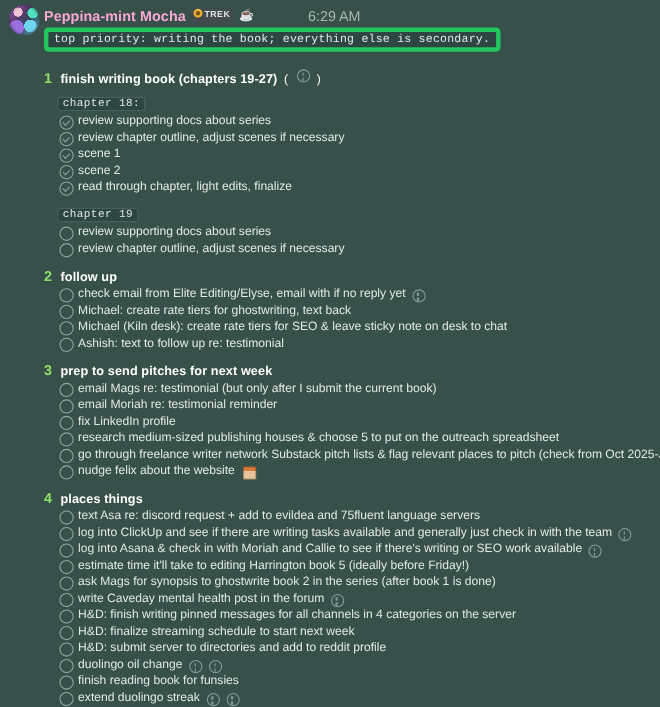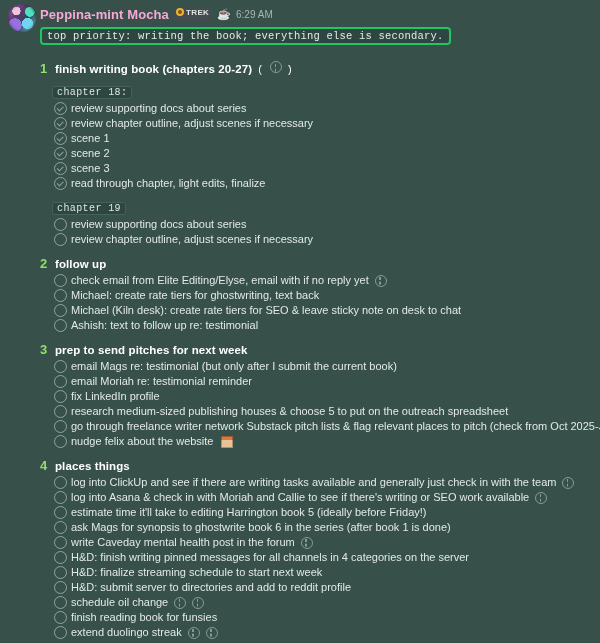--- a/index.html
+++ b/index.html
@@ -52,28 +52,28 @@
     background: #f0b232;
     display: inline-block;
     position: relative;
   }
   .badge-dot::after{
     content:""; position:absolute; left:2px; top:2px;
     width:4px;height:4px;border-radius:50%;
     background:#7a5a12;
   }
   .cup-icon { font-size: 11px; line-height: 1; }
-  .tstamp { color: #a9b6b2; font-size: 10px; }
+  .tstamp { color: #a9b6b2; font-size: 13px; margin-left: 44px; }
 
   
   .body { margin-left: 32px; margin-top: 1px; }
   .codeblock {
     display: inline-block;
     background: #2e4641;
-    border: 2px solid #22c55e;
+    border: 4px solid #22c55e;
     border-radius: 4px;
     padding: 1px 5px;
     font-family: "Liberation Mono", monospace;
     font-size: 10.5px;
     color: #e3eae8;
     letter-spacing: .2px;
     margin-bottom: 7px;
   }
   .inlinecode {
     display: inline-block;
@@ -96,21 +96,21 @@
   .sec-num {
     color: #8ee06a;
     font-weight: bold;
     font-size: 13px;
     min-width: 9px;
   }
   .sec-title { font-size: 11.5px; font-weight: bold; letter-spacing: .1px; }
   .chapline { margin: 6px 0 2px 12px; }
   ul.items { list-style: none; margin: 0; padding: 0; }
   ul.items li {
-    display: flex; align-items: center;
+    display: flex; align-items: flex-end;
     gap: 4px;
     font-size: 11px;
     line-height: 15px;
     color: #e2e9e7;
     padding-left: 14px;
     white-space: nowrap;
   }
   ul.items.sub li { padding-left: 14px; }
   .circ {
     flex: 0 0 auto;
@@ -177,21 +177,21 @@
     <span class="cup-icon">☕</span>
     <span class="tstamp">6:29 AM</span>
   </div>
 
   <div class="body">
     <div class="codeblock">top priority: writing the book; everything else is secondary.</div>
     <div id="sections">
         <div class="section">
           <div class="sec-head">
             <span class="sec-num">1</span>
-            <span class="sec-title">finish writing book (chapters 20-27)</span>
+            <span class="sec-title">finish writing book (chapters 19-27)</span>
             <span style="font-weight: normal; font-size: 11px;">(</span>
             <span class="bang"></span>
             <span style="font-weight: normal; font-size: 11px;">)</span>
           </div>
           <div class="chapline" style="margin-top: 5px;"><span class="inlinecode">chapter 18:</span></div>
           <ul class="items sub">
             <li>
               <span class="circ checked"></span>
               <span class="txt">review supporting docs about series</span>
             </li>
@@ -199,24 +199,20 @@
               <span class="circ checked"></span>
               <span class="txt">review chapter outline, adjust scenes if necessary</span>
             </li>
             <li>
               <span class="circ checked"></span>
               <span class="txt">scene 1</span>
             </li>
             <li>
               <span class="circ checked"></span>
               <span class="txt">scene 2</span>
-            </li>
-            <li>
-              <span class="circ checked"></span>
-              <span class="txt">scene 3</span>
             </li>
             <li>
               <span class="circ checked"></span>
               <span class="txt">read through chapter, light edits, finalize</span>
             </li>
           </ul>
           <div class="chapline"><span class="inlinecode">chapter 19</span></div>
           <ul class="items sub">
             <li>
               <span class="circ"></span>
@@ -287,56 +283,60 @@
           </ul>
         </div>
         <div class="section">
           <div class="sec-head">
             <span class="sec-num">4</span>
             <span class="sec-title">places things</span>
           </div>
           <ul class="items">
             <li>
               <span class="circ"></span>
+              <span class="txt">text Asa re: discord request + add to evildea and 75fluent language servers</span>
+            </li>
+            <li>
+              <span class="circ"></span>
               <span class="txt">log into ClickUp and see if there are writing tasks available and generally just check in with the team</span>
               <span class="bang"></span>
             </li>
             <li>
               <span class="circ"></span>
               <span class="txt">log into Asana &amp; check in with Moriah and Callie to see if there's writing or SEO work available</span>
               <span class="bang"></span>
             </li>
             <li>
               <span class="circ"></span>
               <span class="txt">estimate time it'll take to editing Harrington book 5 (ideally before Friday!)</span>
             </li>
             <li>
               <span class="circ"></span>
-              <span class="txt">ask Mags for synopsis to ghostwrite book 6 in the series (after book 1 is done)</span>
+              <span class="txt">ask Mags for synopsis to ghostwrite book 2 in the series (after book 1 is done)</span>
             </li>
             <li>
               <span class="circ"></span>
               <span class="txt">write Caveday mental health post in the forum</span>
               <span class="bang"></span>
             </li>
             <li>
               <span class="circ"></span>
               <span class="txt">H&amp;D: finish writing pinned messages for all channels in 4 categories on the server</span>
             </li>
             <li>
               <span class="circ"></span>
               <span class="txt">H&amp;D: finalize streaming schedule to start next week</span>
             </li>
             <li>
               <span class="circ"></span>
               <span class="txt">H&amp;D: submit server to directories and add to reddit profile</span>
             </li>
             <li>
               <span class="circ"></span>
-              <span class="txt">schedule oil change</span>
+              <span class="txt">duolingo oil change</span>
               <span class="bang"></span>
               <span class="bang"></span>
             </li>
             <li>
               <span class="circ"></span>
               <span class="txt">finish reading book for funsies</span>
             </li>
             <li>
               <span class="circ"></span>
               <span class="txt">extend duolingo streak</span>

